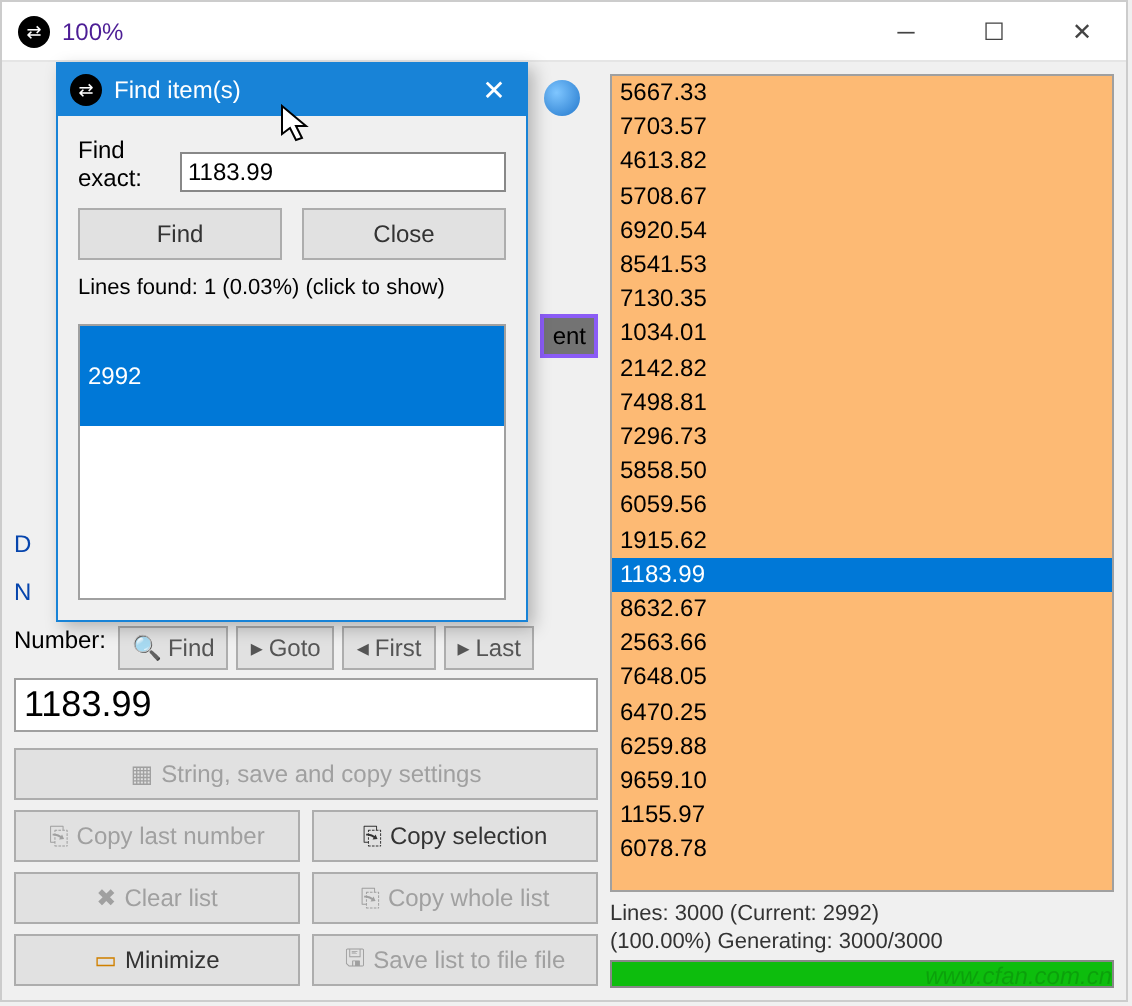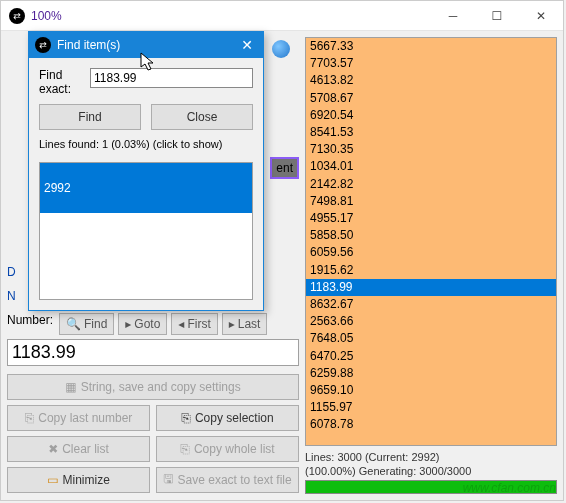--- a/index.html
+++ b/index.html
@@ -27,21 +27,21 @@
 .ssc{margin-top:8px}
 .status{margin-top:4px}
 .status .line{font-size:11px;color:#333;padding:1px 0}
 .progress{height:14px;background:#0dbd0d;margin-top:2px;border:1px solid #888}
 .dialog{position:absolute;top:31px;left:28px;width:236px;background:#f0f0f0;border:1px solid #1883d7;box-shadow:3px 3px 8px rgba(0,0,0,.25);z-index:10}
 .dialog .dtitle{height:26px;background:#1883d7;color:#fff;display:flex;align-items:center;padding:0 6px}
 .dialog .dtitle .dicon{width:16px;height:16px;background:#000;border-radius:50%;margin-right:6px;display:flex;align-items:center;justify-content:center;color:#fff;font-size:9px}
 .dialog .dtitle .dtext{flex:1;font-size:12px}
 .dialog .dclose{width:20px;text-align:center;font-size:14px;cursor:pointer}
 .dialog .dbody{padding:10px}
-.dialog .frow{display:flex;align-items:flex-start;gap:4px;margin-bottom:8px}
+.dialog .frow{display:flex;align-items:flex-end;gap:4px;margin-bottom:8px}
 .dialog .frow input{flex:1;border:1px solid #888;padding:2px 3px;font-size:12px}
 .dialog .dbrow{display:flex;gap:10px;margin-bottom:8px}
 .dialog .dbrow .btn{flex:1}
 .dialog .found{font-size:11px;margin-bottom:12px}
 .dialog .resbox{background:#fff;border:1px solid #a0a0a0;height:138px;overflow:auto}
 .dialog .resbox .r{background:#0078d7;color:#fff;padding:18px 4px;font-size:12px}
 .cursor{position:absolute;top:52px;left:140px;z-index:20;pointer-events:none}
 .underlay{position:absolute;top:0;left:0;right:0;height:260px}
 .dlabel{position:absolute;left:0;color:#0645ad}
 .globe{width:18px;height:18px;border-radius:50%;background:radial-gradient(circle at 35% 35%,#7fc6ff,#2277cc);position:absolute;top:40px;left:272px}
@@ -112,37 +112,37 @@
             <span>Copy whole list</span>
           </button>
       </div>
       <div class="btnrow">
         <button class="btn">
             <span style="color:#d08000">▭</span>
             <span>Minimize</span>
           </button>
         <button class="btn dis">
             <span>🖫</span>
-            <span>Save exact to text file</span>
+            <span>Save list to file file</span>
           </button>
       </div>
     </div>
     <div class="right">
       <div class="listbox" id="mainlist">
           <div class="row">5667.33</div>
           <div class="row">7703.57</div>
           <div class="row">4613.82</div>
           <div class="row">5708.67</div>
           <div class="row">6920.54</div>
           <div class="row">8541.53</div>
           <div class="row">7130.35</div>
           <div class="row">1034.01</div>
           <div class="row">2142.82</div>
           <div class="row">7498.81</div>
-          <div class="row">4955.17</div>
+          <div class="row">7296.73</div>
           <div class="row">5858.50</div>
           <div class="row">6059.56</div>
           <div class="row">1915.62</div>
           <div class="row sel">1183.99</div>
           <div class="row">8632.67</div>
           <div class="row">2563.66</div>
           <div class="row">7648.05</div>
           <div class="row">6470.25</div>
           <div class="row">6259.88</div>
           <div class="row">9659.10</div>

